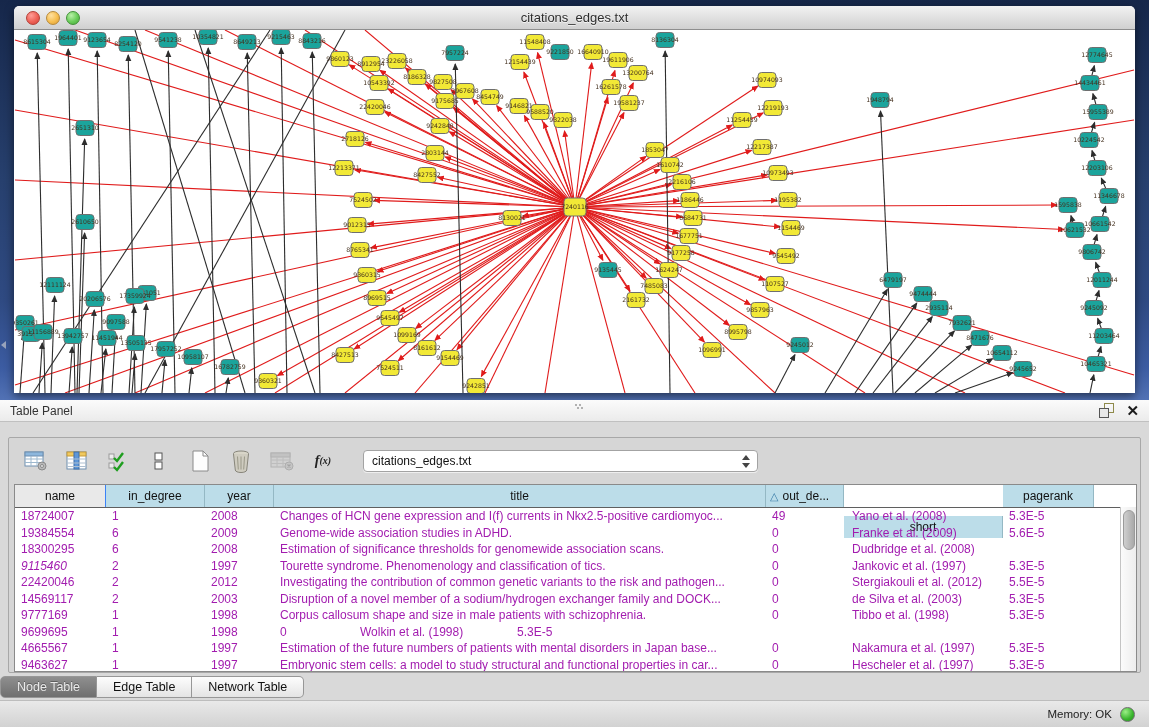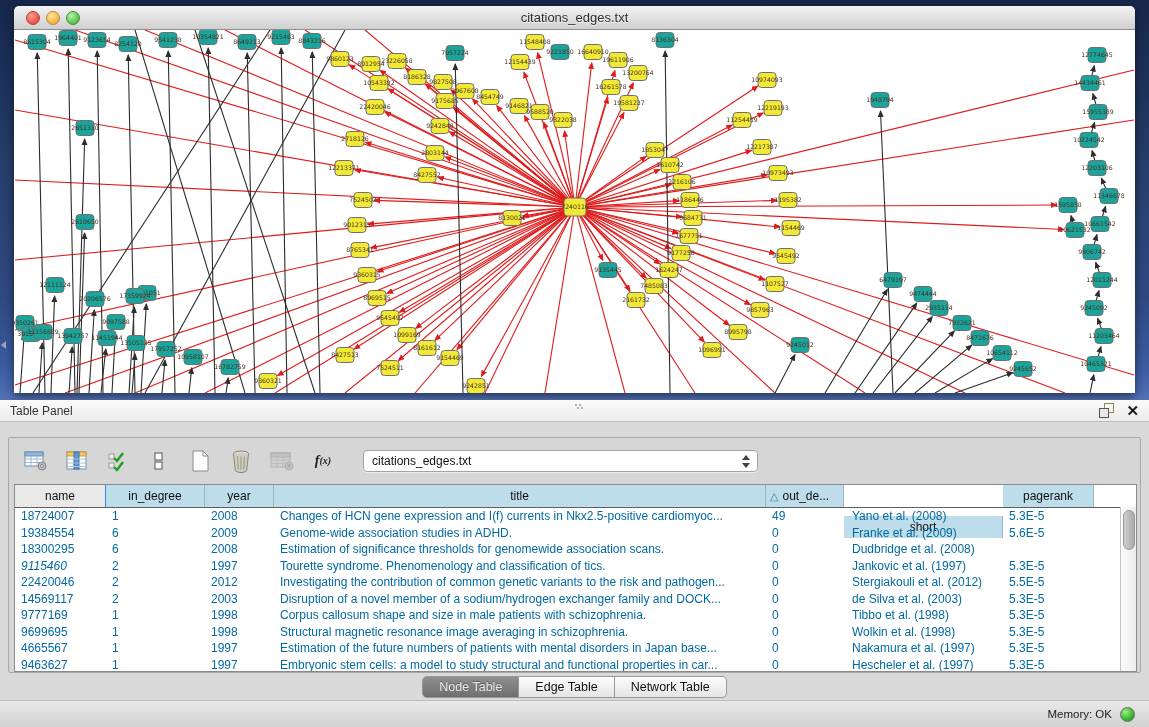--- a/index.html
+++ b/index.html
@@ -48,28 +48,28 @@
   .combo .arrows div:first-child{width:0;height:0;border-left:4px solid transparent;border-right:4px solid transparent;border-bottom:5px solid #444;margin-bottom:3px;}
   .combo .arrows div:last-child{width:0;height:0;border-left:4px solid transparent;border-right:4px solid transparent;border-top:5px solid #444;}
   .table-wrap{position:absolute;left:5px;top:46px;width:1123px;height:188px;background:#fff;
     border:1px solid #8a8a8a;box-sizing:border-box;overflow:hidden;}
   .thead{display:flex;height:22px;border-bottom:1px solid #5f5f5f;font-size:12px;color:#111;}
   .th{display:flex;align-items:center;justify-content:center;box-sizing:border-box;
     background:#bcdde9;border-right:1px solid #94b8c4;height:22px;}
   .th.gray{background:#e9e9e9;border-right:1px solid #3b82f6;}
   .th.leftal{justify-content:flex-start;padding-left:4px;}
   .sorttri{color:#3a7ca8;font-size:11px;margin-right:4px;}
-  .tbody{font-size:12px;color:#0369a1;}
+  .tbody{font-size:12px;color:#a21caf;}
   .trow{display:flex;height:16.5px;line-height:16.5px;}
   .td{box-sizing:border-box;padding-left:6px;white-space:nowrap;overflow:hidden;text-overflow:ellipsis;}
   .vscroll{position:absolute;top:22px;right:0;bottom:0;width:16px;
     background:linear-gradient(90deg,#fbfbfb,#ededed);border-left:1px solid #c4c4c4;box-sizing:border-box;}
   .vthumb{position:absolute;left:2px;top:3px;width:10px;height:38px;border-radius:6px;
     background:linear-gradient(90deg,#cfcfcf,#a9a9a9);border:1px solid #9a9a9a;}
-  .tabsbar{position:absolute;left:0;right:0;top:276px;display:flex;justify-content:center;}
+  .tabsbar{position:absolute;left:0;right:0;top:276px;display:flex;justify-content:flex-start;}
   .seg{height:20px;line-height:20px;padding:0 16px;font-size:12.5px;color:#111;
     background:linear-gradient(#fdfdfd,#e4e4e4);border:1px solid #979797;border-left:none;}
   .seg:first-child{border-left:1px solid #979797;border-radius:5px 0 0 5px;}
   .seg:last-child{border-radius:0 5px 5px 0;}
   .seg.active{background:linear-gradient(#8f8f8f,#6f6f6f);color:#e9e9e9;text-shadow:0 -1px 0 rgba(0,0,0,.3);}
   
   .statusbar{width:1149px;height:27px;background:linear-gradient(#e9e9e9,#d2d2d2);
     border-top:1px solid #bdbdbd;box-sizing:border-box;display:flex;align-items:center;justify-content:flex-end;
     gap:8px;padding-right:14px;font-size:11.5px;color:#222;}
   .memdot{width:13px;height:13px;border-radius:50%;border:1px solid #6d6d6d;
@@ -871,21 +871,20 @@
             <div class="td" style="width: 69px;">1998</div>
             <div class="td" style="width: 492px;">Corpus callosum shape and size in male patients with schizophrenia.</div>
             <div class="td" style="width: 78px;">0</div>
             <div class="td" style="width: 159px; padding-left: 8px;">Tibbo et al. (1998)</div>
             <div class="td" style="width: 91px;">5.3E-5</div>
           </div>
           <div class="trow">
             <div class="td" style="width: 91px;">9699695</div>
             <div class="td" style="width: 99px;">1</div>
             <div class="td" style="width: 69px;">1998</div>
-            <div class="td" style="width: 492px;">Structural magnetic resonance image averaging in schizophrenia.</div>
             <div class="td" style="width: 78px;">0</div>
             <div class="td" style="width: 159px; padding-left: 8px;">Wolkin et al. (1998)</div>
             <div class="td" style="width: 91px;">5.3E-5</div>
           </div>
           <div class="trow">
             <div class="td" style="width: 91px;">4665567</div>
             <div class="td" style="width: 99px;">1</div>
             <div class="td" style="width: 69px;">1997</div>
             <div class="td" style="width: 492px;">Estimation of the future numbers of patients with mental disorders in Japan base...</div>
             <div class="td" style="width: 78px;">0</div>

